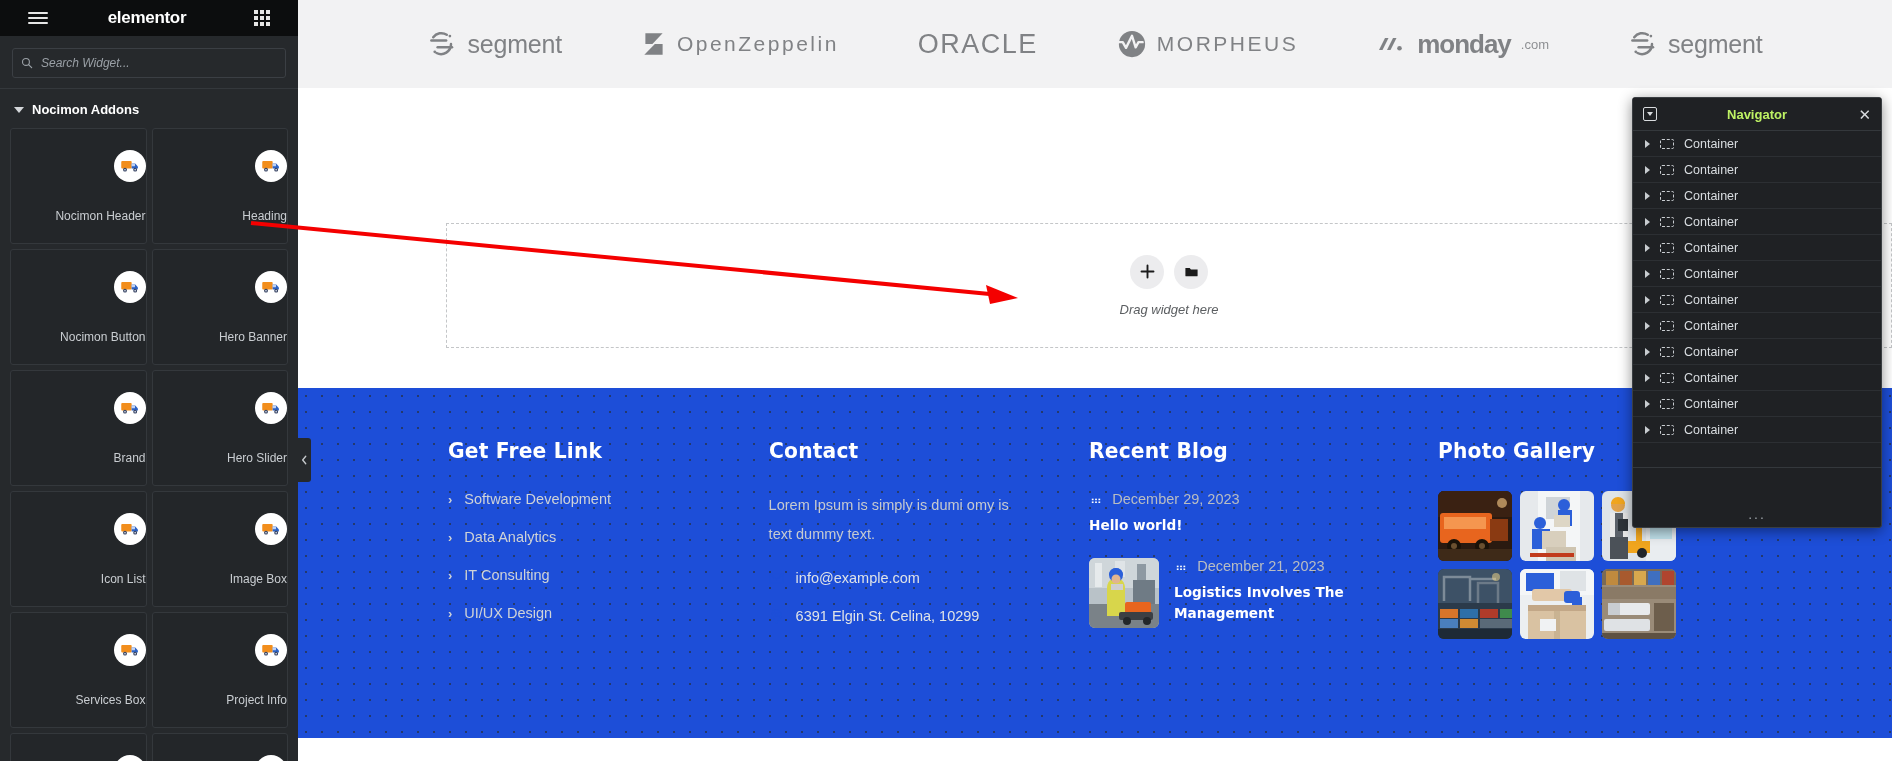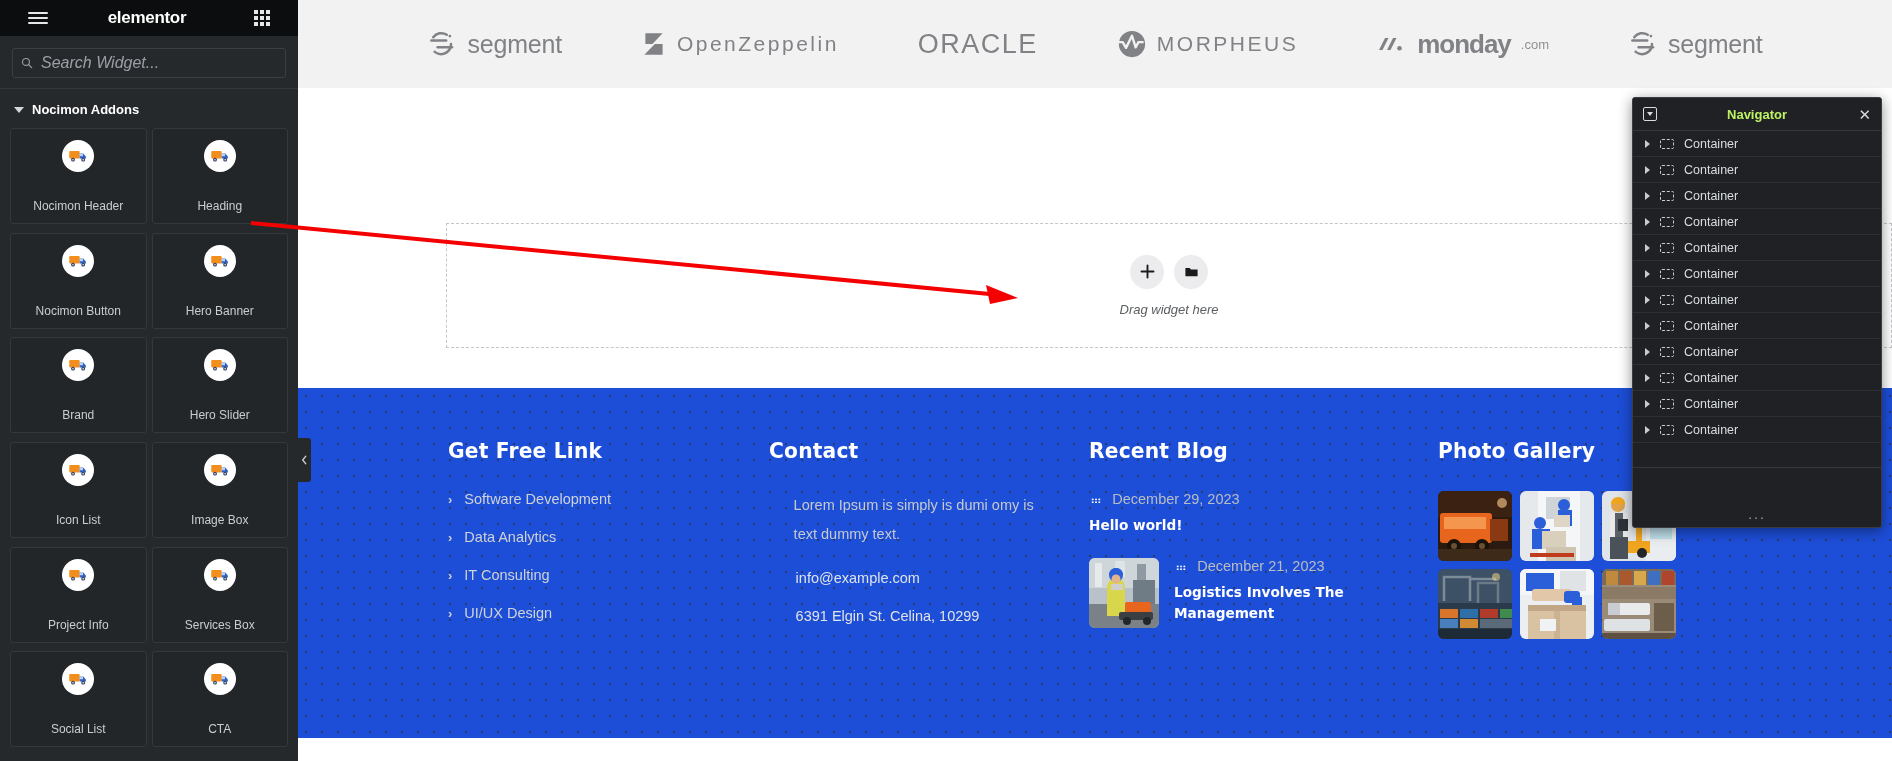--- a/index.html
+++ b/index.html
@@ -35,43 +35,43 @@
   .apps-icon span { display: block; width: 4px; height: 4px; background: #e6e6e6; }
 
   #panel-search-wrap { padding: 12px 12px 10px; flex: 0 0 auto; background: #26292c; }
   #panel-search {
     position: relative; height: 30px; border: 1px solid #3b3f44;
     border-radius: 3px; background: #26292c; display: flex; align-items: center; padding: 0 8px;
   }
   #panel-search svg { width: 12px; height: 12px; flex: 0 0 12px; }
   #panel-search input {
     border: 0; outline: 0; background: transparent; color: #f9a8d4;
-    font-size: 16px; font-style: italic; margin-left: 8px; width: 100%;
+    font-size: 12px; font-style: italic; margin-left: 8px; width: 100%;
     font-family: "Liberation Sans", sans-serif;
   }
   #panel-search input::placeholder { color: #9aa0a6; font-style: italic; }
 
   #cat-head {
     border-top: 1px solid #34383c;
     padding: 13px 14px 11px;
     display: flex; align-items: center; gap: 8px; cursor: pointer;
     flex: 0 0 auto;
   }
   #cat-head .caret { width: 0; height: 0; border-left: 5px solid transparent;
     border-right: 5px solid transparent; border-top: 6px solid #d4d7da; }
   #cat-head .title { color: #ffffff; font-size: 13px; font-weight: bold; }
 
   #widget-grid {
     display: grid; grid-template-columns: 1fr 1fr; gap: 5px;
     padding: 0 10px 10px; overflow: hidden; flex: 1 1 auto;
   }
   .widget-card {
-    height: 96px; border: 1px solid #34383c; border-radius: 3px;
+    height: 116px; border: 1px solid #34383c; border-radius: 3px;
     background: #232629; display: flex; flex-direction: column;
-    align-items: center; justify-content: center; gap: 28px; cursor: grab;
+    align-items: flex-end; justify-content: center; gap: 28px; cursor: grab;
   }
   .w-ico {
     width: 32px; height: 32px; border-radius: 50%; background: #ffffff;
     display: flex; align-items: center; justify-content: center;
   }
   .w-ico svg { width: 20px; height: 20px; display: block; }
   .w-label { color: #c9cdd1; font-size: 12px; text-align: center; line-height: 1; }
 
   
   #panel-collapse {
@@ -134,21 +134,21 @@
     color: #ffffff; font-size: 22px; font-weight: bold;
     letter-spacing: 0.2px; margin-bottom: 28px;
     font-family: "DejaVu Sans", sans-serif;
     transform: scaleX(0.92); transform-origin: left;
   }
   .f-link {
     display: flex; align-items: center; gap: 12px;
     color: #cfd3d7; font-size: 14.5px; margin-bottom: 22px; cursor: pointer;
   }
   .f-link .chev { color: #cfd3d7; font-size: 13px; font-weight: bold; }
-  .f-text { color: #c6cad0; font-size: 14.5px; line-height: 2.0; max-width: 250px; margin-bottom: 18px; margin-left: 25px; }
+  .f-text { color: #c6cad0; font-size: 14.5px; line-height: 2.0; max-width: 250px; margin-bottom: 18px; }
   .f-contact { display: flex; align-items: center; gap: 12px; color: #dfe3e7;
     font-size: 14.5px; margin-bottom: 22px; cursor: pointer; margin-top: 21px; }
   .f-contact svg { width: 15px; height: 15px; flex: 0 0 15px; }
 
   .blog-date { display: flex; align-items: center; gap: 9px; color: #b9bdc2; font-size: 14.5px; margin-bottom: 8px; }
   .blog-date svg { width: 14px; height: 14px; flex: 0 0 14px; }
   .blog-title {
     color: #ffffff; font-size: 14.5px; font-weight: bold; line-height: 1.45; cursor: pointer;
     font-family: "DejaVu Sans", sans-serif; transform: scaleX(0.94); transform-origin: left;
   }
@@ -362,36 +362,36 @@
           <svg viewBox="0 0 24 24">
               <rect x="1.5" y="6" width="12.5" height="9" rx="1.2" fill="#f28e1c"></rect>
               <path d="M14 9h4.2l3.3 3.6V15H14z" fill="#2d62c4"></path>
               <rect x="14" y="9" width="4" height="3.2" rx=".6" fill="#bfd2f5"></rect>
               <circle cx="6" cy="16.4" r="2.3" fill="#2d3a5a"></circle>
               <circle cx="6" cy="16.4" r="1" fill="#cfd6e6"></circle>
               <circle cx="18.2" cy="16.4" r="2.3" fill="#2d3a5a"></circle>
               <circle cx="18.2" cy="16.4" r="1" fill="#cfd6e6"></circle>
             </svg>
         </div>
+        <div class="w-label">Services Box</div>
+      </div>
+
+      <div class="widget-card">
+        <div class="w-ico">
+          <svg viewBox="0 0 24 24">
+              <rect x="1.5" y="6" width="12.5" height="9" rx="1.2" fill="#f28e1c"></rect>
+              <path d="M14 9h4.2l3.3 3.6V15H14z" fill="#2d62c4"></path>
+              <rect x="14" y="9" width="4" height="3.2" rx=".6" fill="#bfd2f5"></rect>
+              <circle cx="6" cy="16.4" r="2.3" fill="#2d3a5a"></circle>
+              <circle cx="6" cy="16.4" r="1" fill="#cfd6e6"></circle>
+              <circle cx="18.2" cy="16.4" r="2.3" fill="#2d3a5a"></circle>
+              <circle cx="18.2" cy="16.4" r="1" fill="#cfd6e6"></circle>
+            </svg>
+        </div>
         <div class="w-label">Project Info</div>
-      </div>
-
-      <div class="widget-card">
-        <div class="w-ico">
-          <svg viewBox="0 0 24 24">
-              <rect x="1.5" y="6" width="12.5" height="9" rx="1.2" fill="#f28e1c"></rect>
-              <path d="M14 9h4.2l3.3 3.6V15H14z" fill="#2d62c4"></path>
-              <rect x="14" y="9" width="4" height="3.2" rx=".6" fill="#bfd2f5"></rect>
-              <circle cx="6" cy="16.4" r="2.3" fill="#2d3a5a"></circle>
-              <circle cx="6" cy="16.4" r="1" fill="#cfd6e6"></circle>
-              <circle cx="18.2" cy="16.4" r="2.3" fill="#2d3a5a"></circle>
-              <circle cx="18.2" cy="16.4" r="1" fill="#cfd6e6"></circle>
-            </svg>
-        </div>
-        <div class="w-label">Services Box</div>
       </div>
 
       <div class="widget-card">
         <div class="w-ico">
           <svg viewBox="0 0 24 24">
               <rect x="1.5" y="6" width="12.5" height="9" rx="1.2" fill="#f28e1c"></rect>
               <path d="M14 9h4.2l3.3 3.6V15H14z" fill="#2d62c4"></path>
               <rect x="14" y="9" width="4" height="3.2" rx=".6" fill="#bfd2f5"></rect>
               <circle cx="6" cy="16.4" r="2.3" fill="#2d3a5a"></circle>
               <circle cx="6" cy="16.4" r="1" fill="#cfd6e6"></circle>

